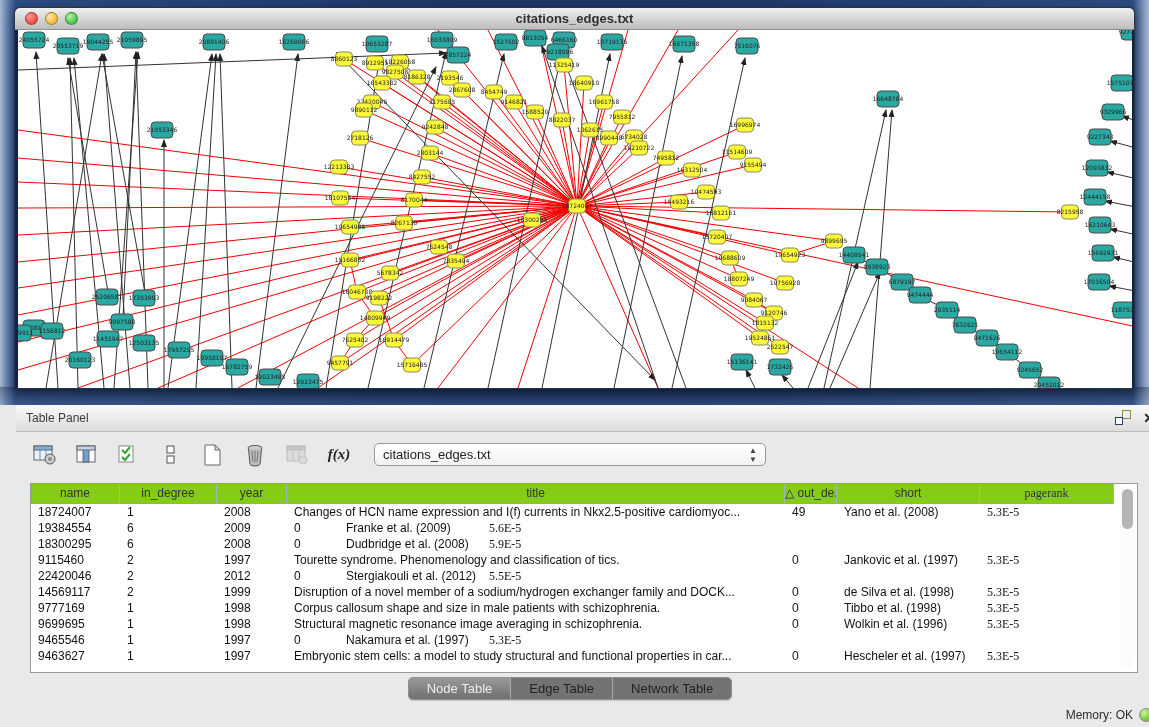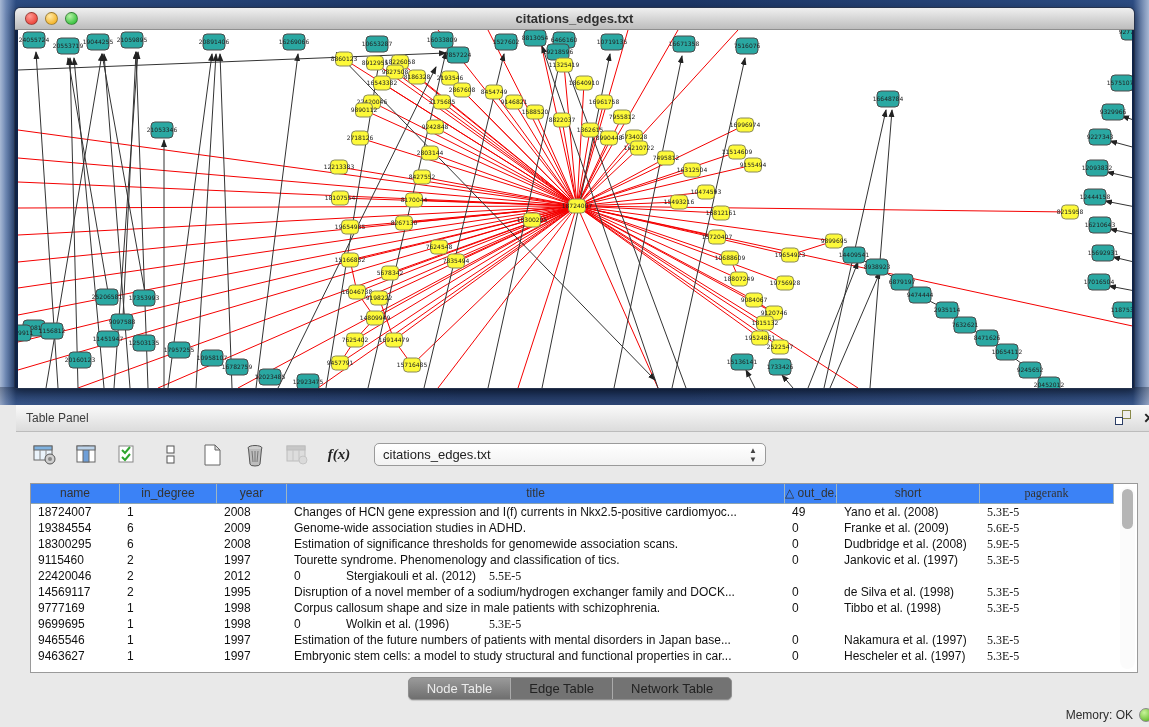--- a/index.html
+++ b/index.html
@@ -48,21 +48,21 @@
   .toolbar { position:relative; height:45px; display:flex; align-items:center; padding-left:16px; gap:16px; }
   .tbtn { width:26px; height:26px; display:flex; align-items:center; justify-content:center; }
   .fx { font-size:15px; font-style:italic; font-weight:bold; color:#222; font-family:"Liberation Serif", serif; }
   .combo { margin-left:6px; width:392px; height:23px; background:linear-gradient(180deg,#ffffff,#f2f2f2);
     border:1px solid #9a9a9a; border-radius:5px; display:flex; align-items:center; padding:0 8px; position:relative; }
   .combo-text { font-size:13px; color:#222; }
   .combo-arrows { position:absolute; right:8px; top:2px; font-size:8px; color:#444; line-height:9px; text-align:center; }
 
   #tablewrap { position:absolute; left:14px; top:78px; width:1108px; height:190px; background:#fff; border:1px solid #9a9a9a; overflow:hidden; }
   .thead { display:flex; height:20px; }
-  .th { background:#3b82f6; border-right:1px solid #9fb6c2; border-bottom:1px solid #8ea4b0;
+  .th { background:#84cc16; border-right:1px solid #9fb6c2; border-bottom:1px solid #8ea4b0;
     font-size:12px; color:#333; text-align:center; line-height:19px; overflow:hidden; white-space:nowrap; }
   .trow { display:flex; height:16px; }
   .td { font-size:12px; color:#111; line-height:16px; padding-left:7px; overflow:hidden; white-space:nowrap; }
   .c0{width:89px;} .c1{width:97px;} .c2{width:70px;} .c3{width:498px;} .c4{width:52px;} .c5{width:143px;} .c6{width:134px;font-family:Liberation Serif, serif;}
   .vscroll { position:absolute; right:2px; top:3px; width:15px; height:182px; background:#fbfbfb; border-radius:8px; }
   .vthumb { position:absolute; left:2px; top:2px; width:11px; height:40px; background:#b5b5b5; border-radius:6px; }
 
   .tabs { position:absolute; left:0; top:272px; width:1108px; display:flex; justify-content:center; }
   .seg { display:inline-flex; border:1px solid #8f8f8f; border-radius:5px; overflow:hidden; background:#737373; box-shadow:0 1px 1px rgba(0,0,0,.15); }
   .seg-item { padding:3px 18px; font-size:13px; color:#222; border-right:1px solid #aaa; line-height:15px; }
@@ -580,39 +580,37 @@
           <div class="th c3">title</div>
           <div class="th c4">△ out_de...</div>
           <div class="th c5">short</div>
           <div class="th c6">pagerank</div>
         </div>
       <div id="tbody">
           <div class="trow">
             <div class="td c0">18724007</div>
             <div class="td c1">1</div>
             <div class="td c2">2008</div>
-            <div class="td c3">Changes of HCN gene expression and I(f) currents in Nkx2.5-positive cardiomyoc...</div>
+            <div class="td c3">Changes of HCN name expression and I(f) currents in Nkx2.5-positive cardiomyoc...</div>
             <div class="td c4">49</div>
             <div class="td c5">Yano et al. (2008)</div>
             <div class="td c6">5.3E-5</div>
           </div>
           <div class="trow">
             <div class="td c0">19384554</div>
             <div class="td c1">6</div>
             <div class="td c2">2009</div>
-            <div class="td c3">Genome-wide association studies in ADHD.</div>
             <div class="td c4">0</div>
             <div class="td c5">Franke et al. (2009)</div>
             <div class="td c6">5.6E-5</div>
           </div>
           <div class="trow">
             <div class="td c0">18300295</div>
             <div class="td c1">6</div>
             <div class="td c2">2008</div>
-            <div class="td c3">Estimation of significance thresholds for genomewide association scans.</div>
             <div class="td c4">0</div>
             <div class="td c5">Dudbridge et al. (2008)</div>
             <div class="td c6">5.9E-5</div>
           </div>
           <div class="trow">
             <div class="td c0">9115460</div>
             <div class="td c1">2</div>
             <div class="td c2">1997</div>
             <div class="td c3">Tourette syndrome. Phenomenology and classification of tics.</div>
             <div class="td c4">0</div>
@@ -623,48 +621,48 @@
             <div class="td c0">22420046</div>
             <div class="td c1">2</div>
             <div class="td c2">2012</div>
             <div class="td c4">0</div>
             <div class="td c5">Stergiakouli et al. (2012)</div>
             <div class="td c6">5.5E-5</div>
           </div>
           <div class="trow">
             <div class="td c0">14569117</div>
             <div class="td c1">2</div>
-            <div class="td c2">1995</div>
+            <div class="td c2">1999</div>
             <div class="td c3">Disruption of a novel member of a sodium/hydrogen exchanger family and DOCK...</div>
             <div class="td c4">0</div>
             <div class="td c5">de Silva et al. (1998)</div>
             <div class="td c6">5.3E-5</div>
           </div>
           <div class="trow">
             <div class="td c0">9777169</div>
             <div class="td c1">1</div>
             <div class="td c2">1998</div>
             <div class="td c3">Corpus callosum shape and size in male patients with schizophrenia.</div>
             <div class="td c4">0</div>
             <div class="td c5">Tibbo et al. (1998)</div>
             <div class="td c6">5.3E-5</div>
           </div>
           <div class="trow">
             <div class="td c0">9699695</div>
             <div class="td c1">1</div>
             <div class="td c2">1998</div>
+            <div class="td c3">Structural magnetic resonance image averaging in schizophrenia.</div>
             <div class="td c4">0</div>
             <div class="td c5">Wolkin et al. (1996)</div>
             <div class="td c6">5.3E-5</div>
           </div>
           <div class="trow">
             <div class="td c0">9465546</div>
             <div class="td c1">1</div>
             <div class="td c2">1997</div>
-            <div class="td c3">Estimation of the future numbers of patients with mental disorders in Japan base...</div>
             <div class="td c4">0</div>
             <div class="td c5">Nakamura et al. (1997)</div>
             <div class="td c6">5.3E-5</div>
           </div>
           <div class="trow">
             <div class="td c0">9463627</div>
             <div class="td c1">1</div>
             <div class="td c2">1997</div>
             <div class="td c3">Embryonic stem cells: a model to study structural and functional properties in car...</div>
             <div class="td c4">0</div>

